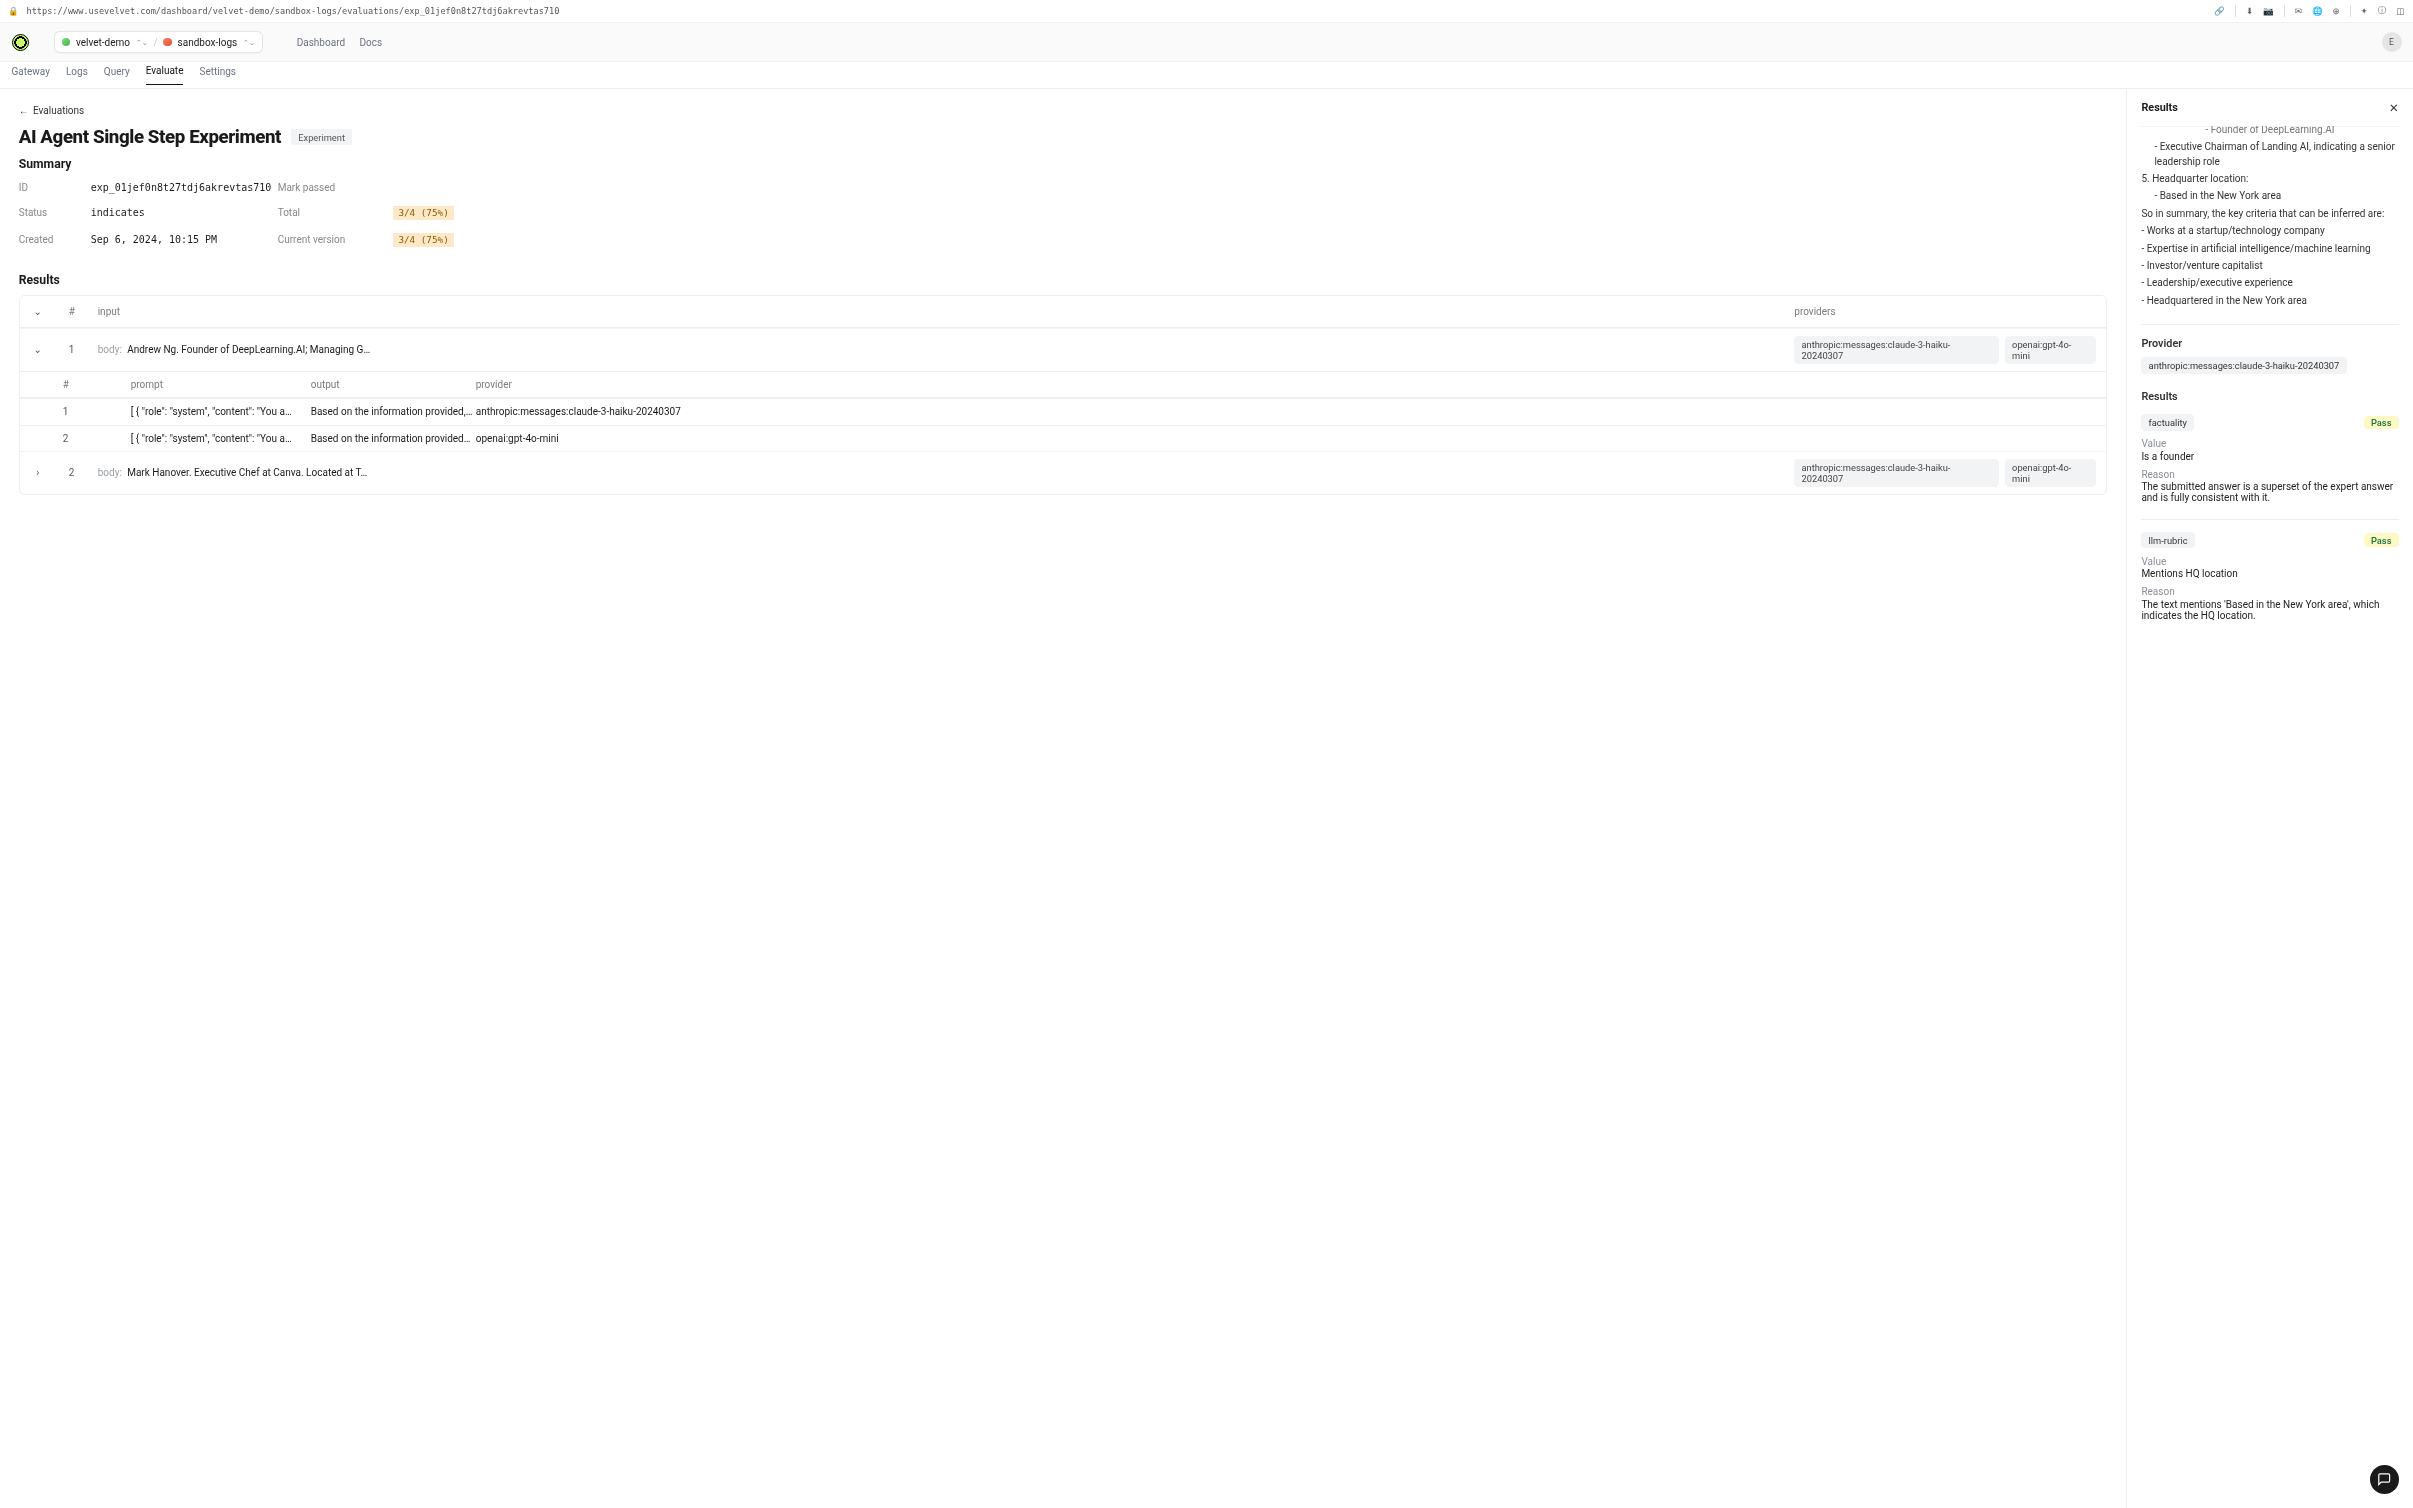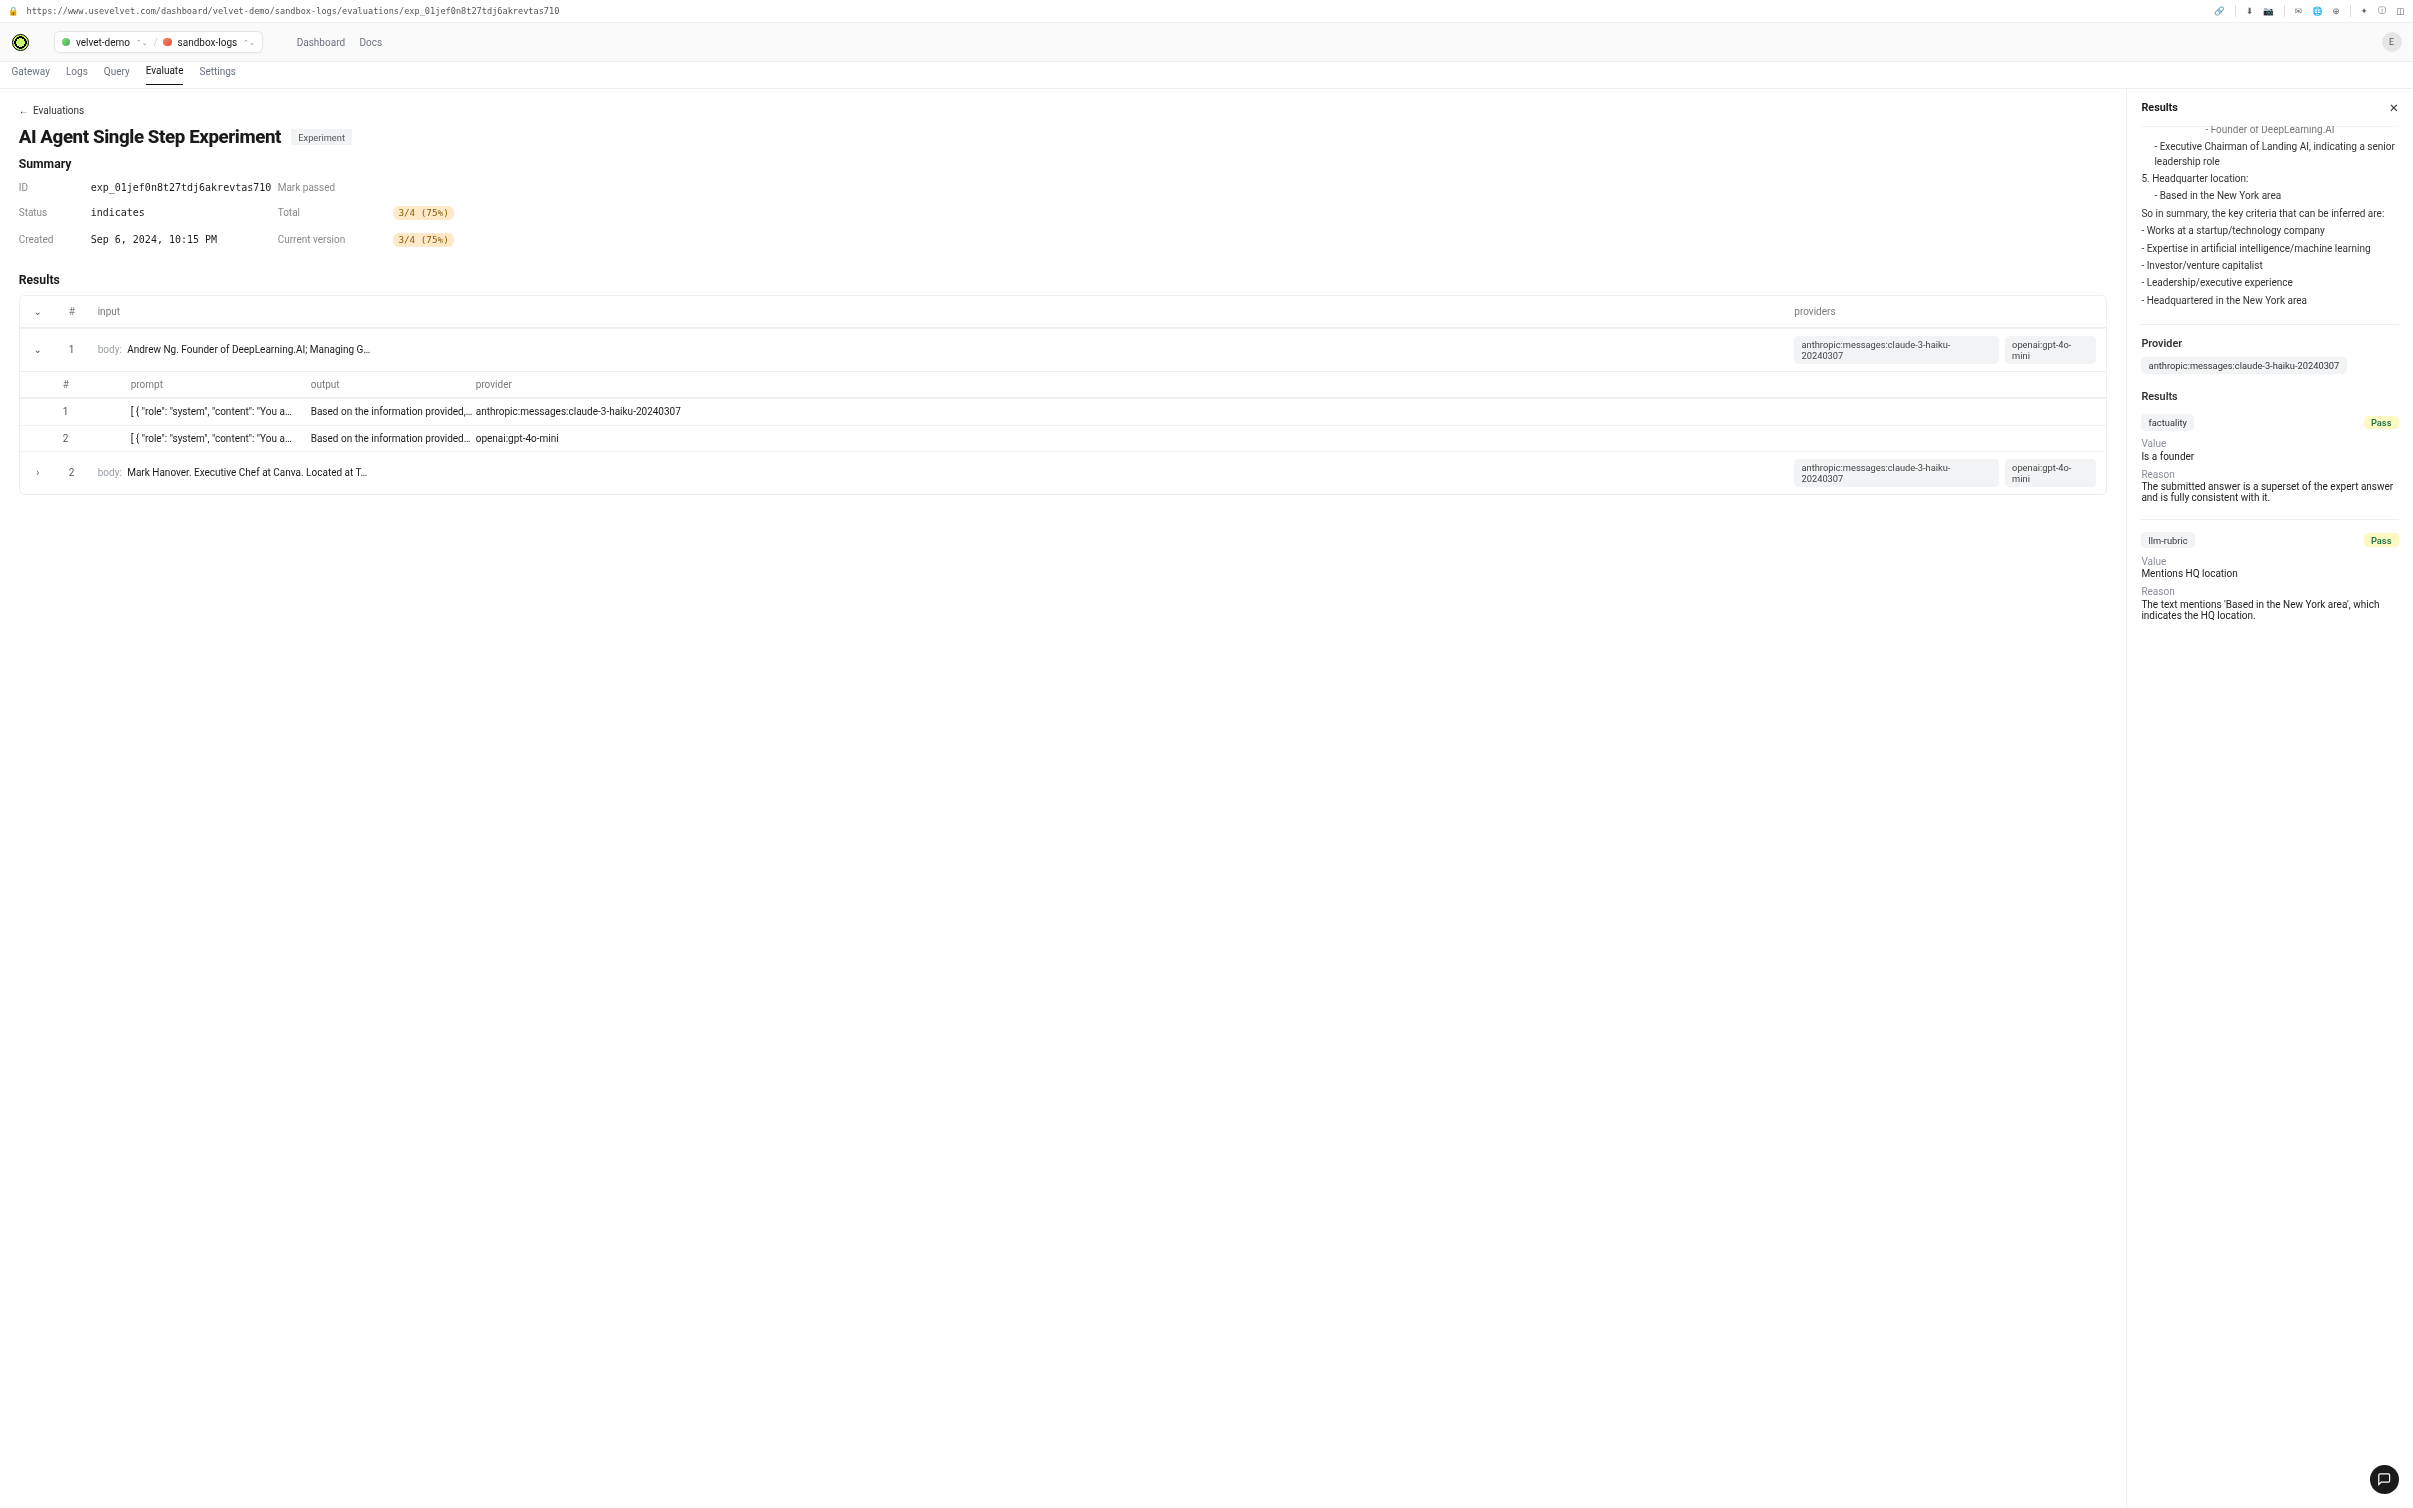--- a/index.html
+++ b/index.html
@@ -40,21 +40,21 @@
 .back { display: flex; align-items: center; gap: 4.3px; color: #333; font-size: 10px; cursor: pointer; margin-bottom: 10px; }
 .title-row { display: flex; align-items: center; gap: 10px; margin-bottom: 8.6px; }
 .title-row h1 { font-size: 18.7px; font-weight: 800; letter-spacing: -0.4px; }
 .badge-gray { background: #f1f3f4; color: #555; padding: 2.2px 7.2px; border-radius: 0; font-size: 9.3px; }
 .desc { color: #333; font-size: 10.8px; margin-bottom: 23px; }
 
 .section-h { font-size: 12.2px; font-weight: 700; margin-bottom: 11.5px; }
 .summary-grid { display: grid; grid-template-columns: 72px 187px 115px 144px; row-gap: 13px; align-items: center; margin-bottom: 26px; }
 .summary-grid .k { color: #888; font-size: 10px; }
 .summary-grid .v { font-family: ui-monospace, Menlo, monospace; font-size: 10px; }
-.pill-amber { background: #fde9c8; color: #8a5a00; padding: 1.4px 5.7px; border-radius: 6px; font-family: ui-monospace, monospace; font-size: 9.3px; display: inline-block; }
+.pill-amber { background: #fde9c8; color: #8a5a00; padding: 1.4px 5.7px; border-radius: 1px; font-family: ui-monospace, monospace; font-size: 9.3px; display: inline-block; }
 
 
 .results-h { font-size: 12.2px; font-weight: 700; margin-bottom: 8.6px; }
 .table { border: 0.7px solid #eee; border-radius: 5.7px; overflow: hidden; }
 .th, .tr { display: grid; align-items: center; }
 .th-outer, .tr-outer { grid-template-columns: 39px 29px 1fr 302px; padding: 7.2px 10px; }
 .th { color: #7a7a7a; font-size: 10px; background: #fff; border-bottom: 0.7px solid #eee; }
 .tr-outer { border-top: 0.7px solid #f3f3f3; }
 .chev-btn { width: 16px; height: 16px; display: flex; align-items: center; justify-content: center; color: #555; cursor: pointer; }
 .body-label { color: #9aa0a6; margin-right: 2.9px; }

